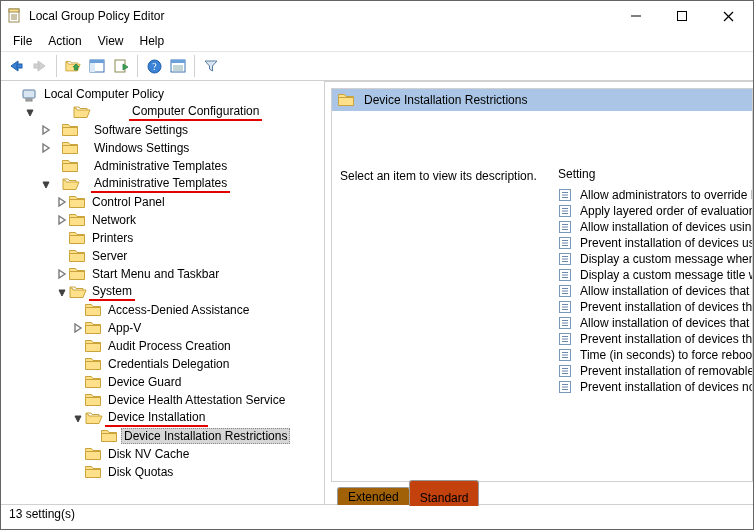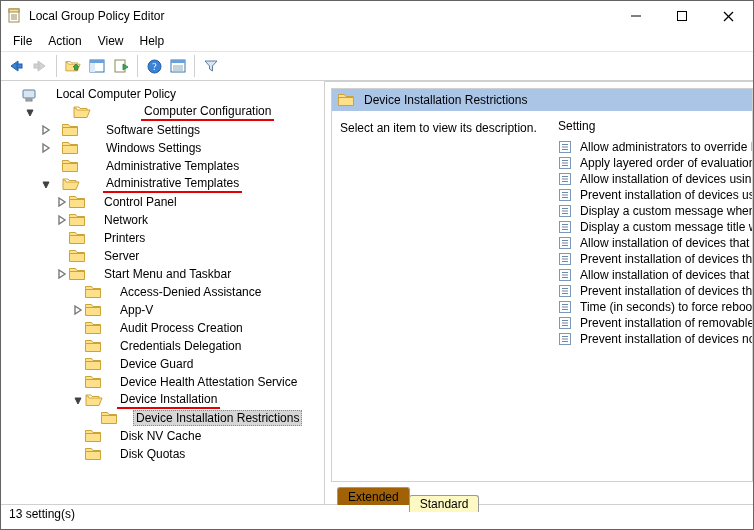--- a/index.html
+++ b/index.html
@@ -26,38 +26,38 @@
   .toolbar { height: 28px; border-bottom: 1px solid #d0d0d0; display:flex; align-items:center; padding:0 4px; gap:2px; background:#fff;}
   .tbtn { width: 22px; height: 22px; display:flex; align-items:center; justify-content:center;  }
   .tsep { width:1px; height:22px; background:#d0d0d0; margin:0 3px;}
   
   .body { flex:1; display:flex; min-height:0; }
   .tree-pane { width: 324px; border-right:1px solid #d0d0d0; overflow:auto; padding:4px 0 4px 6px; box-sizing:border-box; }
   .right-wrap { flex:1; display:flex; flex-direction:column; min-width:0; border-top:1px solid #d0d0d0;}
   .content-outer { flex:1; padding:6px 0 0 6px;  min-height:0; display:flex; flex-direction:column; }
   .content-inner { flex:1; border:1px solid #d0d0d0; display:flex; flex-direction:column; min-height:0; }
   .content-header { height:22px; background:#abc5e6; display:flex; align-items:center; padding:0 6px; gap:6px; }
-  .content-body { flex:1; display:flex; min-height:0; }
+  .content-body { flex:1; display:flex; min-height:0;margin-top:48px; }
   .desc-col { width:206px; padding:10px 8px 8px 8px; font-size:12px; }
   .settings-col { flex:1; overflow:hidden; padding-top:6px; }
   .settings-col .col-head { padding:2px 4px 6px 4px; }
   .settings-col .srow { display:flex; align-items:center; padding:1px 4px; gap:4px; white-space:nowrap; }
   
   .tabs { height:22px; padding-left:6px; display:flex; align-items:flex-end;  }
   .tab { border:1px solid #9a9a9a; border-top-color:#9a9a9a; border-bottom:none; border-radius:3px 3px 0 0; padding:2px 10px 1px 10px; font-size:12px; background:#a16207; margin-right:-1px; position:relative; top:1px;}
-  .tab.inactive { background:#fef9c3; top:8px; padding-top:1px;}
+  .tab.inactive { background:#c2410c; top:2px; padding-top:10px;}
   
   .statusbar { height:20px; border-top:1px solid #d0d0d0; padding:2px 8px; font-size:12px; }
   
   .tree ul { list-style:none; margin:0; padding:0; }
   .tree li { white-space:nowrap;  }
   .trow { display:flex; align-items:center; height:18px; }
   .twist { width:14px; height:14px; display:inline-flex; align-items:center; justify-content:center; }
   .twist.blank { visibility:hidden; }
-  .tlabel { padding:1px 3px;margin-left:12px; }
+  .tlabel { padding:1px 3px; }
   .tlabel.selected { background:#d6d6d6; border:1px dotted #888; padding:0 2px;}
   .underline-red { border-bottom:2px solid #e30000; }
   .indent-1 { padding-left: 0px; }
   .indent-2 { padding-left: 16px; gap: 36px; }
   .indent-3 { padding-left: 32px; gap: 9px; }
   .indent-4 { padding-left: 48px; }
   .indent-5 { padding-left: 64px; text-align: center; }
   .indent-6 { padding-left: 80px; }
   
   .folder-icon { width:16px; height:14px; display:inline-block; margin-right:4px;}
@@ -318,20 +318,31 @@
                               <use href="#sym-twist-closed"></use>
                             </svg>
                           </span>
                           <span class="folder-icon"><svg width="16" height="14">
                               <use href="#sym-folder"></use>
                             </svg></span>
                           <span class="tlabel">Start Menu and Taskbar</span>
                         </div>
                       </li>
                     <li>
+                      <div class="trow indent-4">
+                          <span class="twist">
+                            <svg width="10" height="10">
+                              <use href="#sym-twist-open"></use>
+                            </svg>
+                          </span>
+                          <span class="folder-icon"><svg width="18" height="14">
+                              <use href="#sym-folder-open"></use>
+                            </svg></span>
+                          <span class="tlabel underline-red">System</span>
+                        </div>
                       <ul>
                         <li>
                             <div class="trow indent-5">
                               <span class="twist blank"></span>
                               <span class="folder-icon"><svg width="16" height="14">
                                   <use href="#sym-folder"></use>
                                 </svg></span>
                               <span class="tlabel">Access-Denied Assistance</span>
                             </div>
                           </li>

